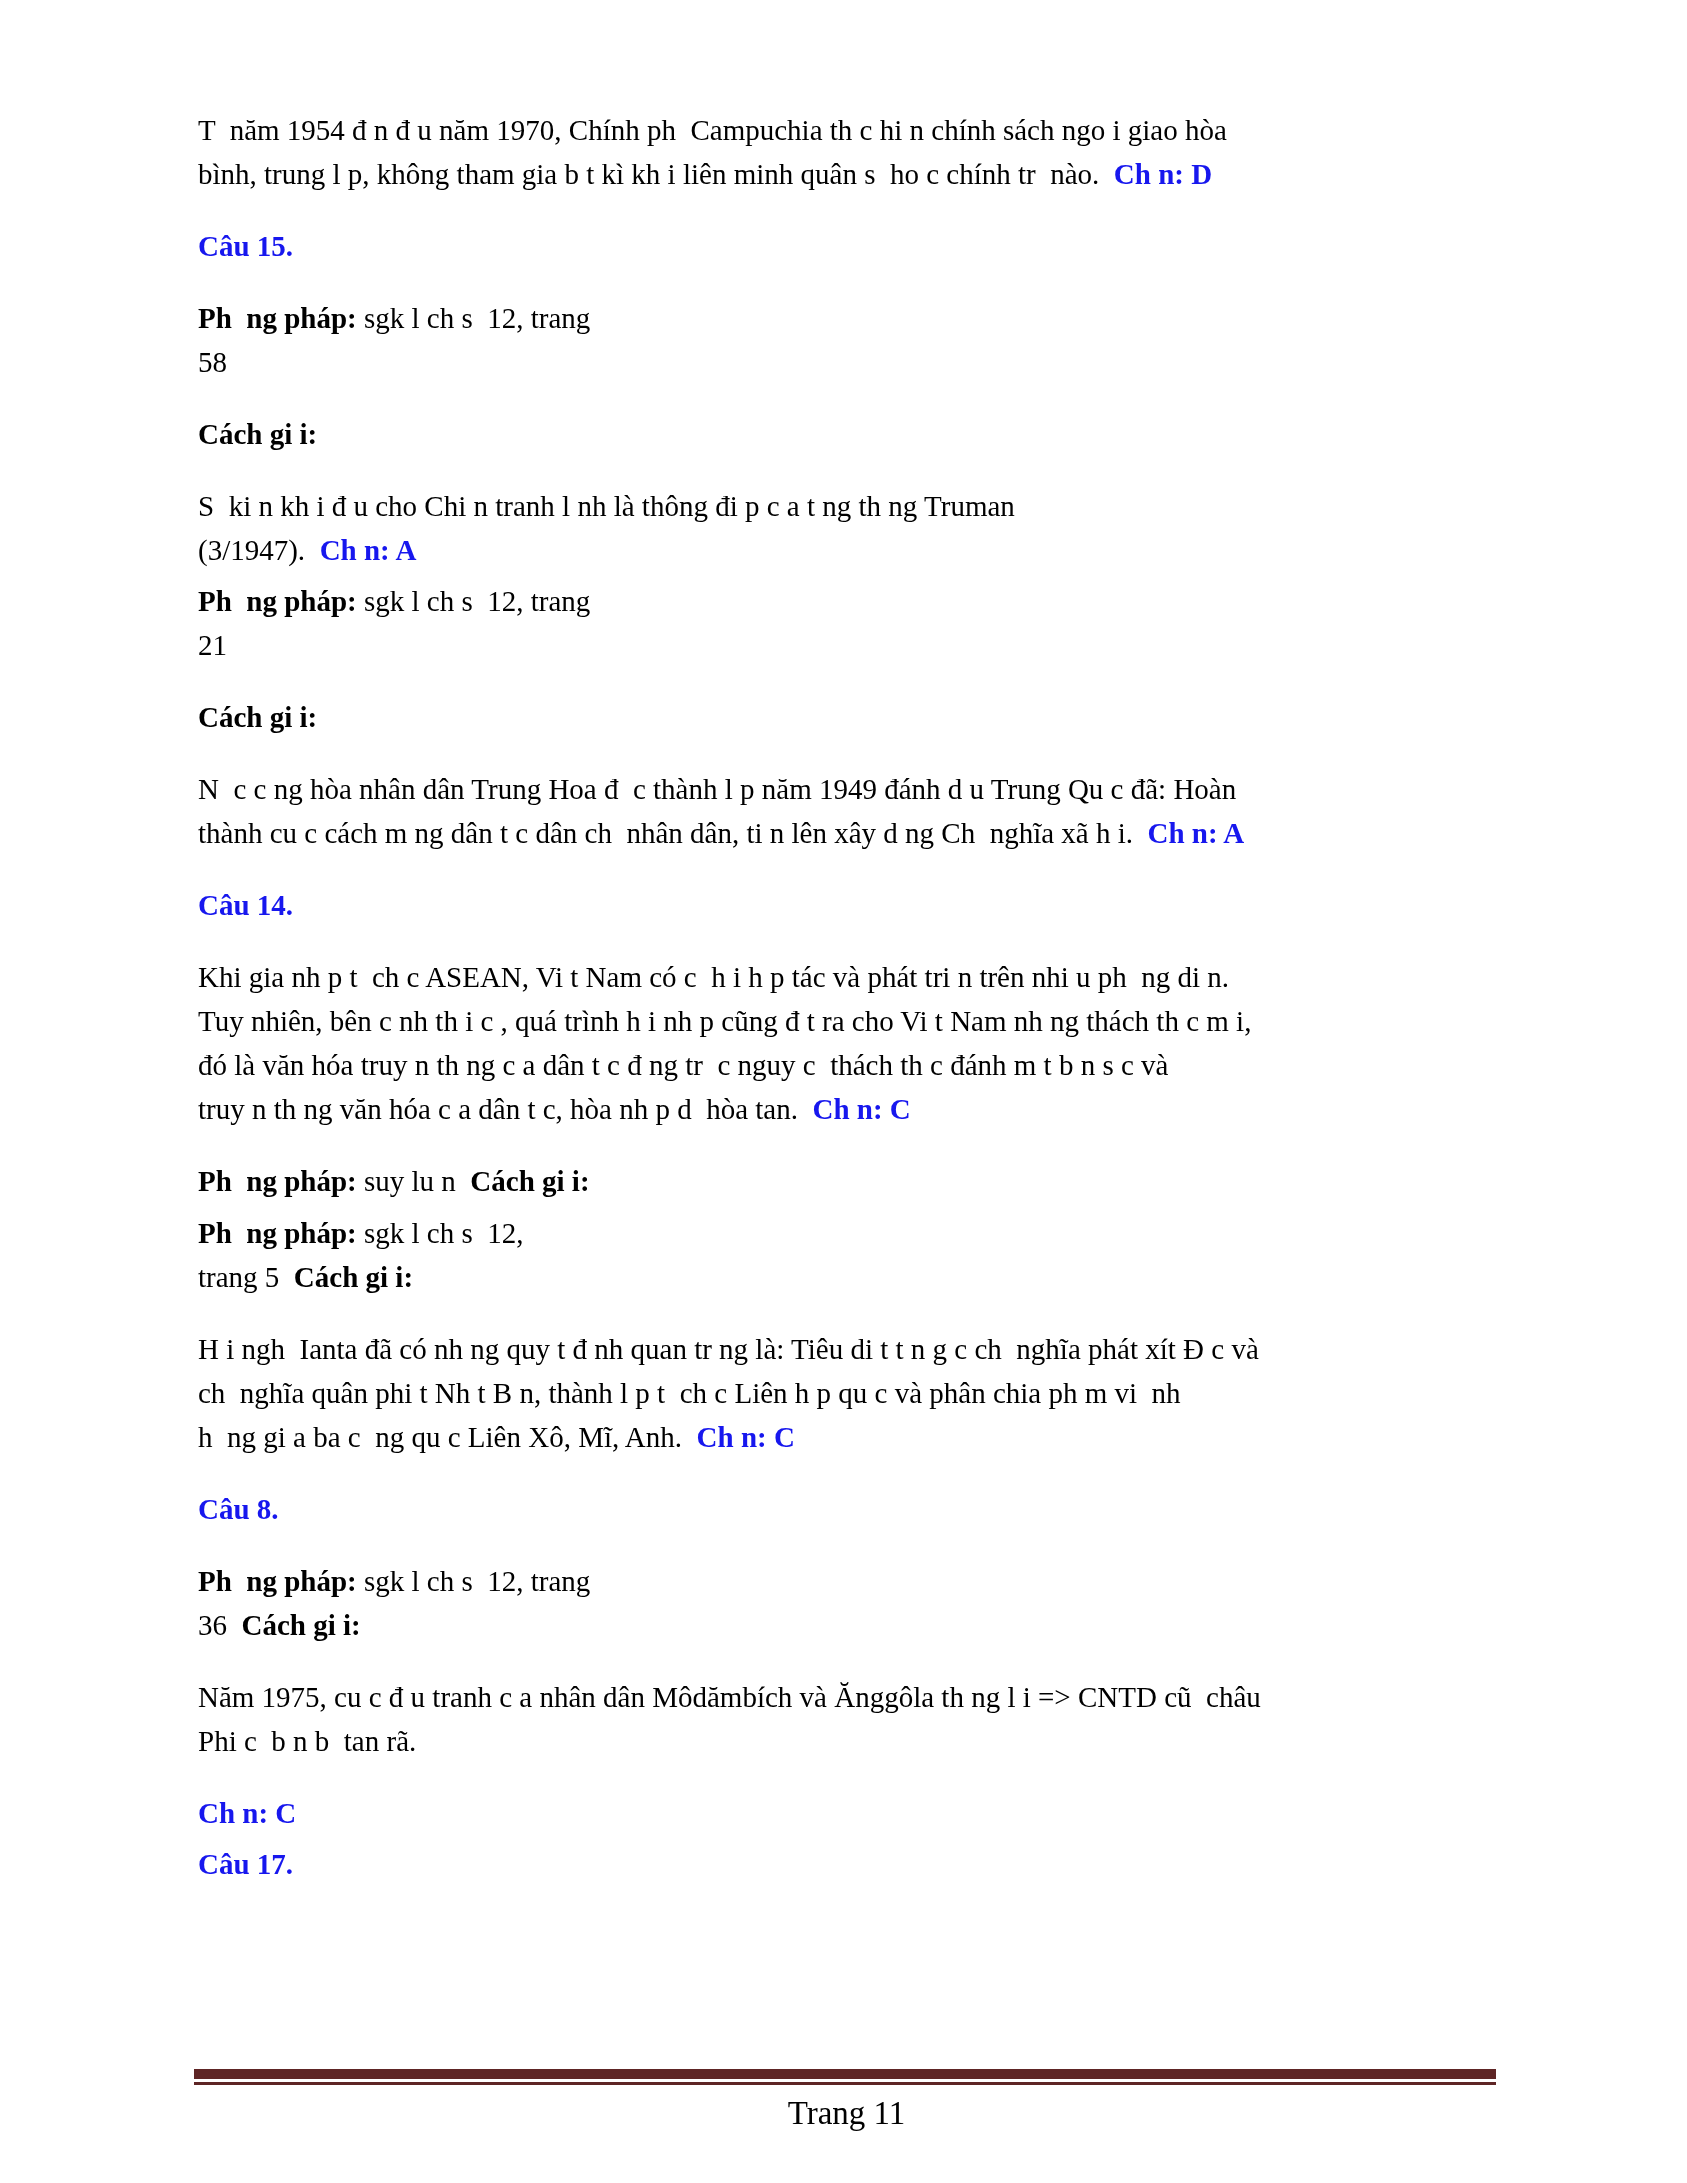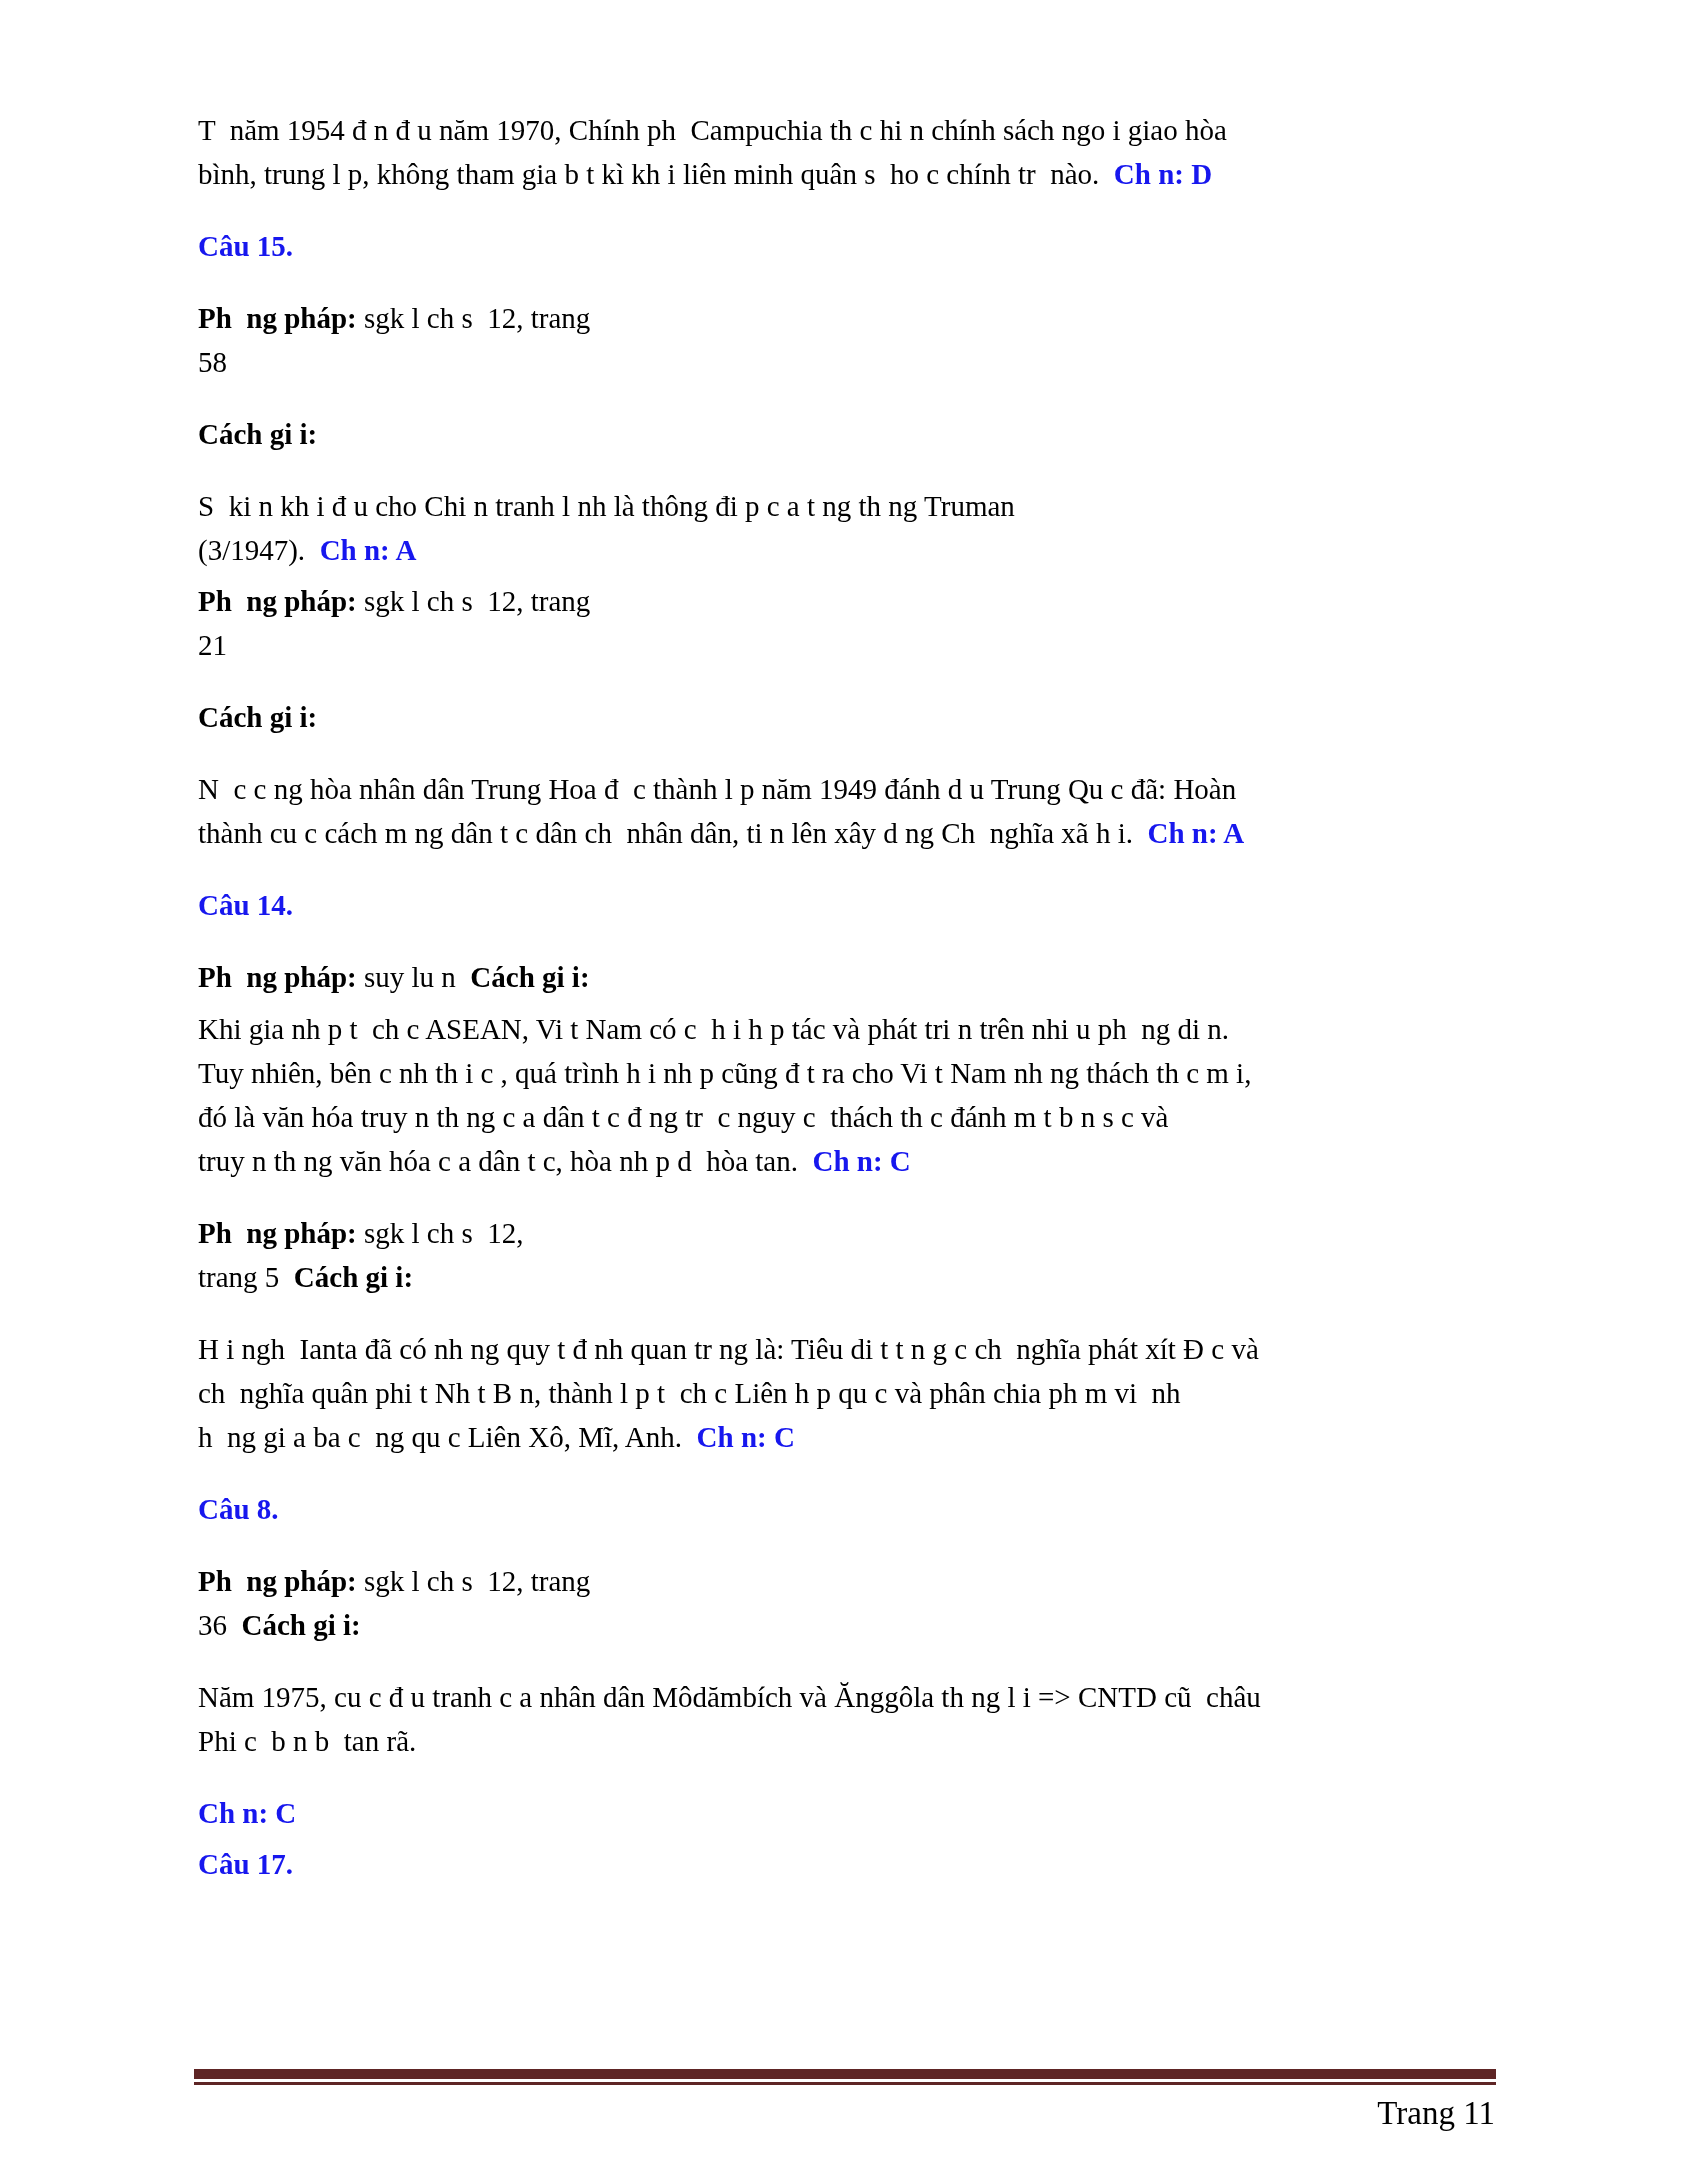--- a/index.html
+++ b/index.html
@@ -24,21 +24,21 @@
   p.block.tight{margin-bottom:7.3px;font-family:Liberation Serif, serif;}
   .run-body{font-weight:normal;color:var(--text-color);}
   .run-strong{font-weight:bold;color:var(--text-color);}
   .run-question{font-weight:bold;color:var(--accent-blue);}
   .run-answer{font-weight:bold;color:var(--accent-blue);}
   .rule{position:absolute;left:194px;width:1302px;background:var(--footer-maroon);}
   .rule-thick{top:2069px;height:10px;}
   .rule-thin{top:2082px;height:3.3px;}
   .page-number{
     position:absolute;left:198px;top:2091px;width:1297px;
-    text-align:right;font-size:33px;line-height:44px;
+    text-align:center;font-size:33px;line-height:44px;
     color:var(--text-color);white-space:pre;
   }
 </style>
 </head>
 <body>
 
 <div id="doc">
     <p class="block"><span class="run-body">T  năm 1954 đ n đ u năm 1970, Chính ph  Campuchia th c hi n chính sách ngo i giao hòa
 bình, trung l p, không tham gia b t kì kh i liên minh quân s  ho c chính tr  nào.  </span><span class="run-answer">Ch n: D</span></p>
     <p class="block"><span class="run-question">Câu 15.</span></p>
@@ -46,25 +46,25 @@
 58</span></p>
     <p class="block"><span class="run-strong">Cách gi i:</span></p>
     <p class="block tight"><span class="run-body">S  ki n kh i đ u cho Chi n tranh l nh là thông đi p c a t ng th ng Truman
 (3/1947).  </span><span class="run-answer">Ch n: A</span></p>
     <p class="block"><span class="run-strong">Ph  ng pháp:</span><span class="run-body"> sgk l ch s  12, trang
 21</span></p>
     <p class="block"><span class="run-strong">Cách gi i:</span></p>
     <p class="block"><span class="run-body">N  c c ng hòa nhân dân Trung Hoa đ  c thành l p năm 1949 đánh d u Trung Qu c đã: Hoàn
 thành cu c cách m ng dân t c dân ch  nhân dân, ti n lên xây d ng Ch  nghĩa xã h i.  </span><span class="run-answer">Ch n: A</span></p>
     <p class="block"><span class="run-question">Câu 14.</span></p>
-    <p class="block tight"><span class="run-strong">Ph  ng pháp:</span><span class="run-body"> suy lu n  </span><span class="run-strong">Cách gi i:</span></p>
     <p class="block"><span class="run-body">Khi gia nh p t  ch c ASEAN, Vi t Nam có c  h i h p tác và phát tri n trên nhi u ph  ng di n.
 Tuy nhiên, bên c nh th i c , quá trình h i nh p cũng đ t ra cho Vi t Nam nh ng thách th c m i,
 đó là văn hóa truy n th ng c a dân t c đ ng tr  c nguy c  thách th c đánh m t b n s c và
 truy n th ng văn hóa c a dân t c, hòa nh p d  hòa tan.  </span><span class="run-answer">Ch n: C</span></p>
+    <p class="block tight"><span class="run-strong">Ph  ng pháp:</span><span class="run-body"> suy lu n  </span><span class="run-strong">Cách gi i:</span></p>
     <p class="block"><span class="run-strong">Ph  ng pháp:</span><span class="run-body"> sgk l ch s  12,
 trang 5  </span><span class="run-strong">Cách gi i:</span></p>
     <p class="block"><span class="run-body">H i ngh  Ianta đã có nh ng quy t đ nh quan tr ng là: Tiêu di t t n g c ch  nghĩa phát xít Đ c và
 ch  nghĩa quân phi t Nh t B n, thành l p t  ch c Liên h p qu c và phân chia ph m vi  nh
 h  ng gi a ba c  ng qu c Liên Xô, Mĩ, Anh.  </span><span class="run-answer">Ch n: C</span></p>
     <p class="block"><span class="run-question">Câu 8.</span></p>
     <p class="block"><span class="run-strong">Ph  ng pháp:</span><span class="run-body"> sgk l ch s  12, trang
 36  </span><span class="run-strong">Cách gi i:</span></p>
     <p class="block"><span class="run-body">Năm 1975, cu c đ u tranh c a nhân dân Môdămbích và Ănggôla th ng l i =&gt; CNTD cũ  châu
 Phi c  b n b  tan rã.</span></p>

